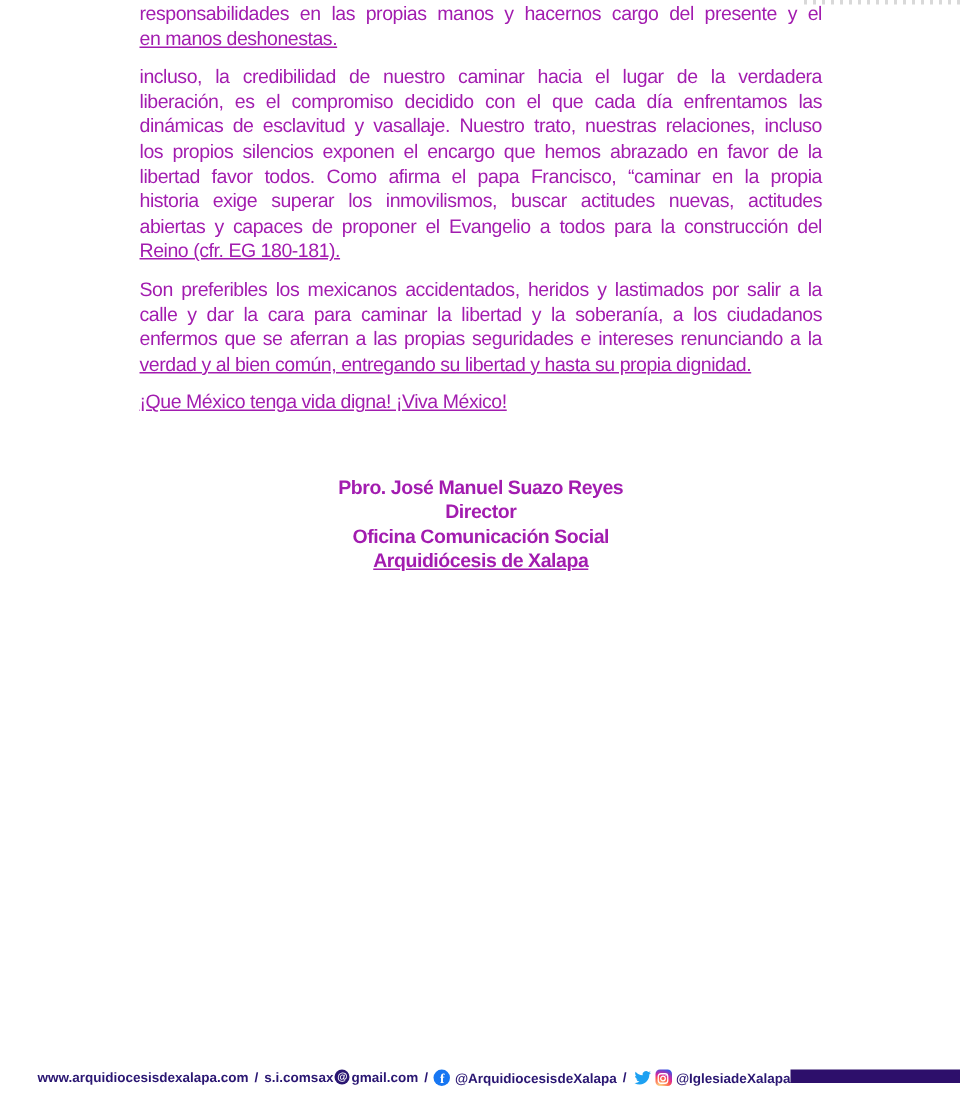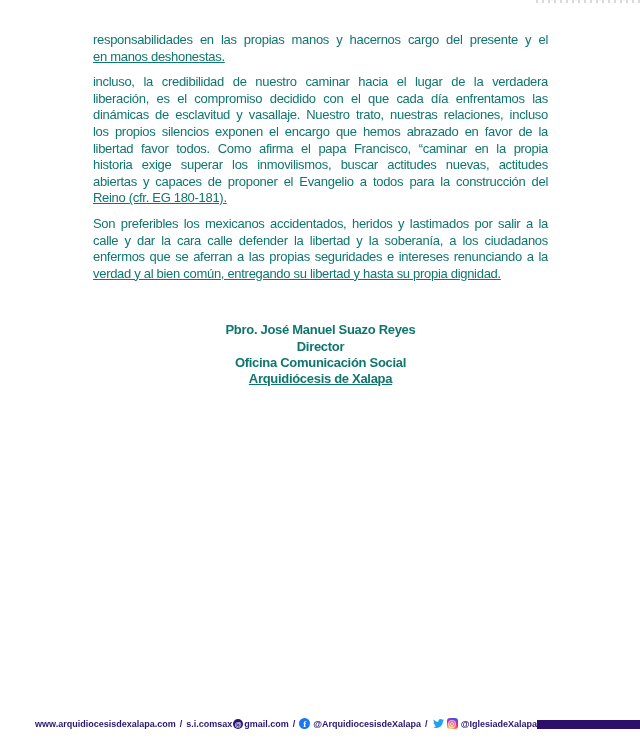--- a/index.html
+++ b/index.html
@@ -20,25 +20,24 @@
     top: 0; right: 0;
     width: 104px; height: 3px;
     background: repeating-linear-gradient(90deg, #b9b9b9 0 2px, transparent 2px 6px);
     opacity: 0.55;
   }
   .doc {
     position: absolute;
     left: 93px;
     top: 1px;
     width: 455px;
-    color: #0f766e;
+    color: #a21caf;
     font-size: 13px;
     letter-spacing: -0.3px;
     line-height: 16.6px;
-    margin-top: 31px;
   }
   .para { margin: 0 0 9px 0; }
   .line {
     text-align: justify;
     text-align-last: justify;
     white-space: normal;
   }
   .line.last { text-align-last: left; text-decoration: underline; }
   .signature {
     margin-top: 40px;
@@ -46,26 +45,26 @@
     line-height: 16.3px;
   }
   .signature .line,
   .signature .line.last {
     text-align: right;
     text-align-last: center;
   }
   
   .footer {
     position: absolute;
-    left: 35px;
+    left: 25px;
     right: 0;
     bottom: 13px;
     height: 16px;
     display: flex;
-    align-items: flex-end;
+    align-items: flex-start;
     font-size: 9px;
     font-weight: bold;
     letter-spacing: 0;
     white-space: nowrap;
   }
   .footer .seg { display: inline-flex; align-items: center; }
   .footer .sep { margin: 0 4px; }
   .at-circle {
     display: inline-flex;
     align-items: center;
@@ -124,23 +123,26 @@
         <div class="line">liberación, es el compromiso decidido con el que cada día enfrentamos las</div>
         <div class="line">dinámicas de esclavitud y vasallaje. Nuestro trato, nuestras relaciones, incluso</div>
         <div class="line">los propios silencios exponen el encargo que hemos abrazado en favor de la</div>
         <div class="line">libertad favor todos. Como afirma el papa Francisco, “caminar en la propia</div>
         <div class="line">historia exige superar los inmovilismos, buscar actitudes nuevas, actitudes</div>
         <div class="line">abiertas y capaces de proponer el Evangelio a todos para la construcción del</div>
         <div class="line last">Reino (cfr. EG 180-181).</div>
       </div>
     <div class="para">
         <div class="line">Son preferibles los mexicanos accidentados, heridos y lastimados por salir a la</div>
-        <div class="line">calle y dar la cara calle defender la libertad y la soberanía, a los ciudadanos</div>
+        <div class="line">calle y dar la cara para caminar la libertad y la soberanía, a los ciudadanos</div>
         <div class="line">enfermos que se aferran a las propias seguridades e intereses renunciando a la</div>
         <div class="line last">verdad y al bien común, entregando su libertad y hasta su propia dignidad.</div>
+      </div>
+    <div class="para">
+        <div class="line last">¡Que México tenga vida digna! ¡Viva México!</div>
       </div>
 
     <div class="signature">
         <div class="line">Pbro. José Manuel Suazo Reyes</div>
         <div class="line">Director</div>
         <div class="line">Oficina Comunicación Social</div>
         <div class="line last">Arquidiócesis de Xalapa</div>
       </div>
   </main>
 

